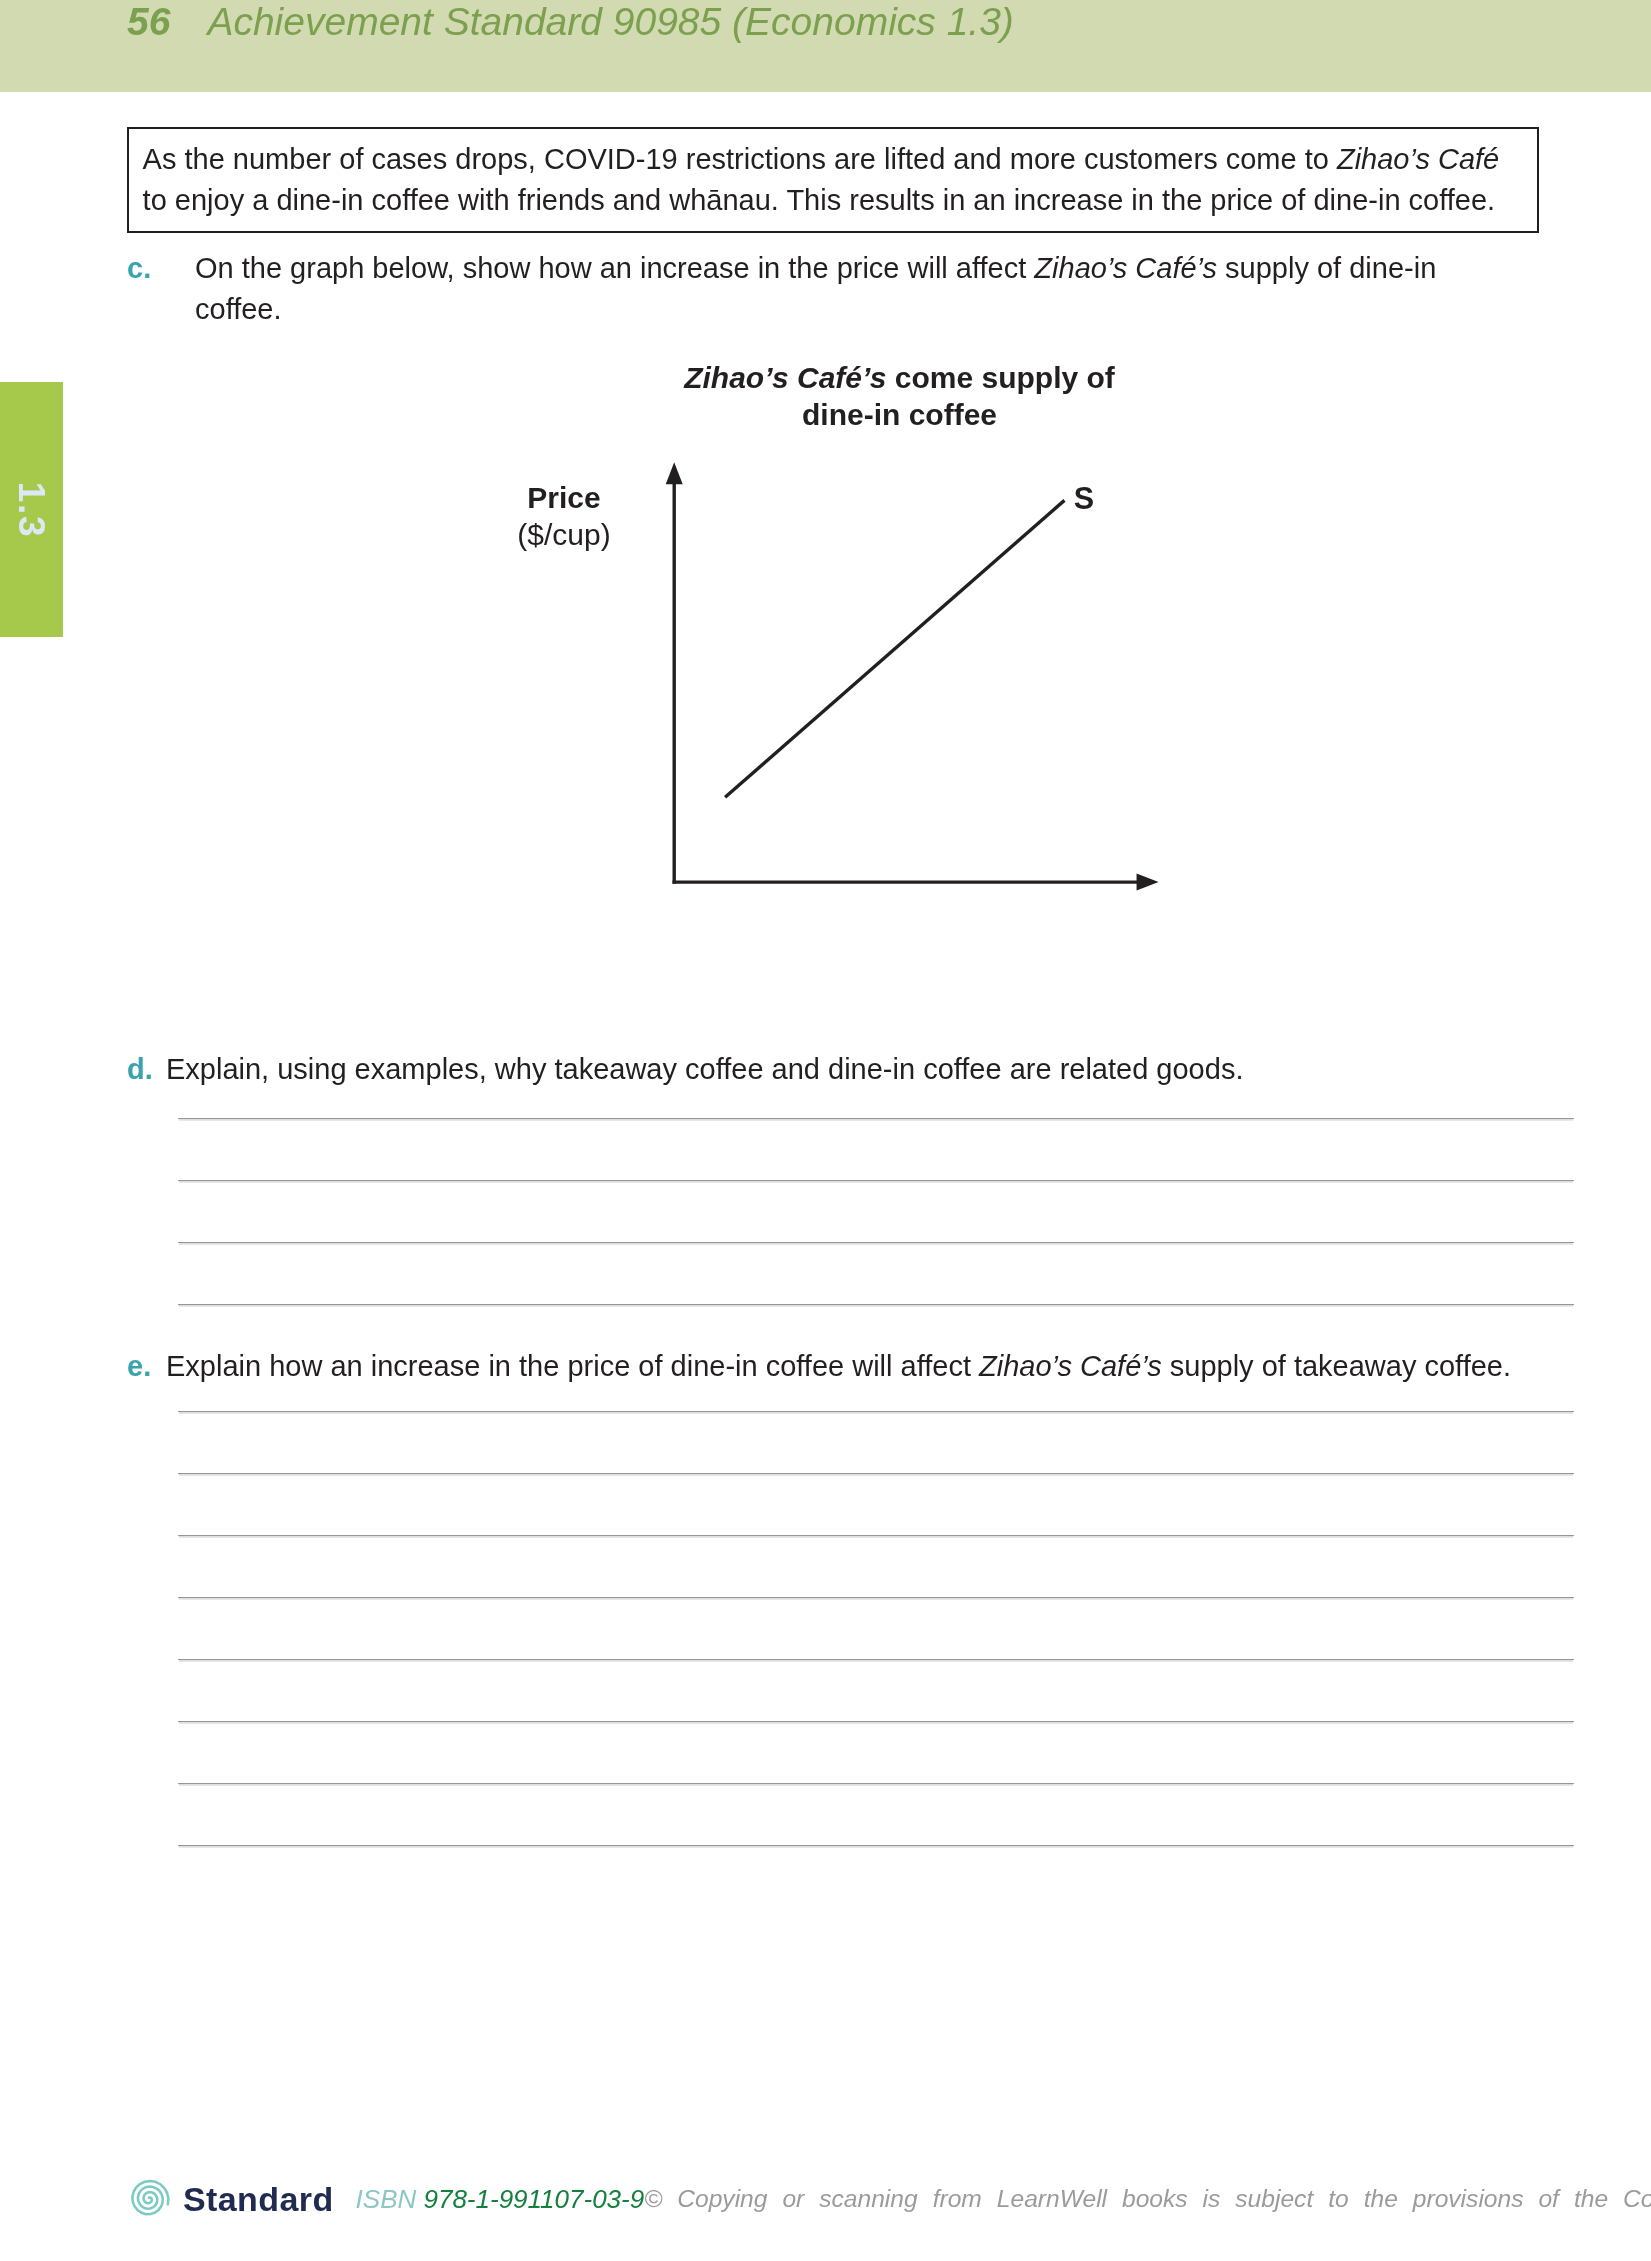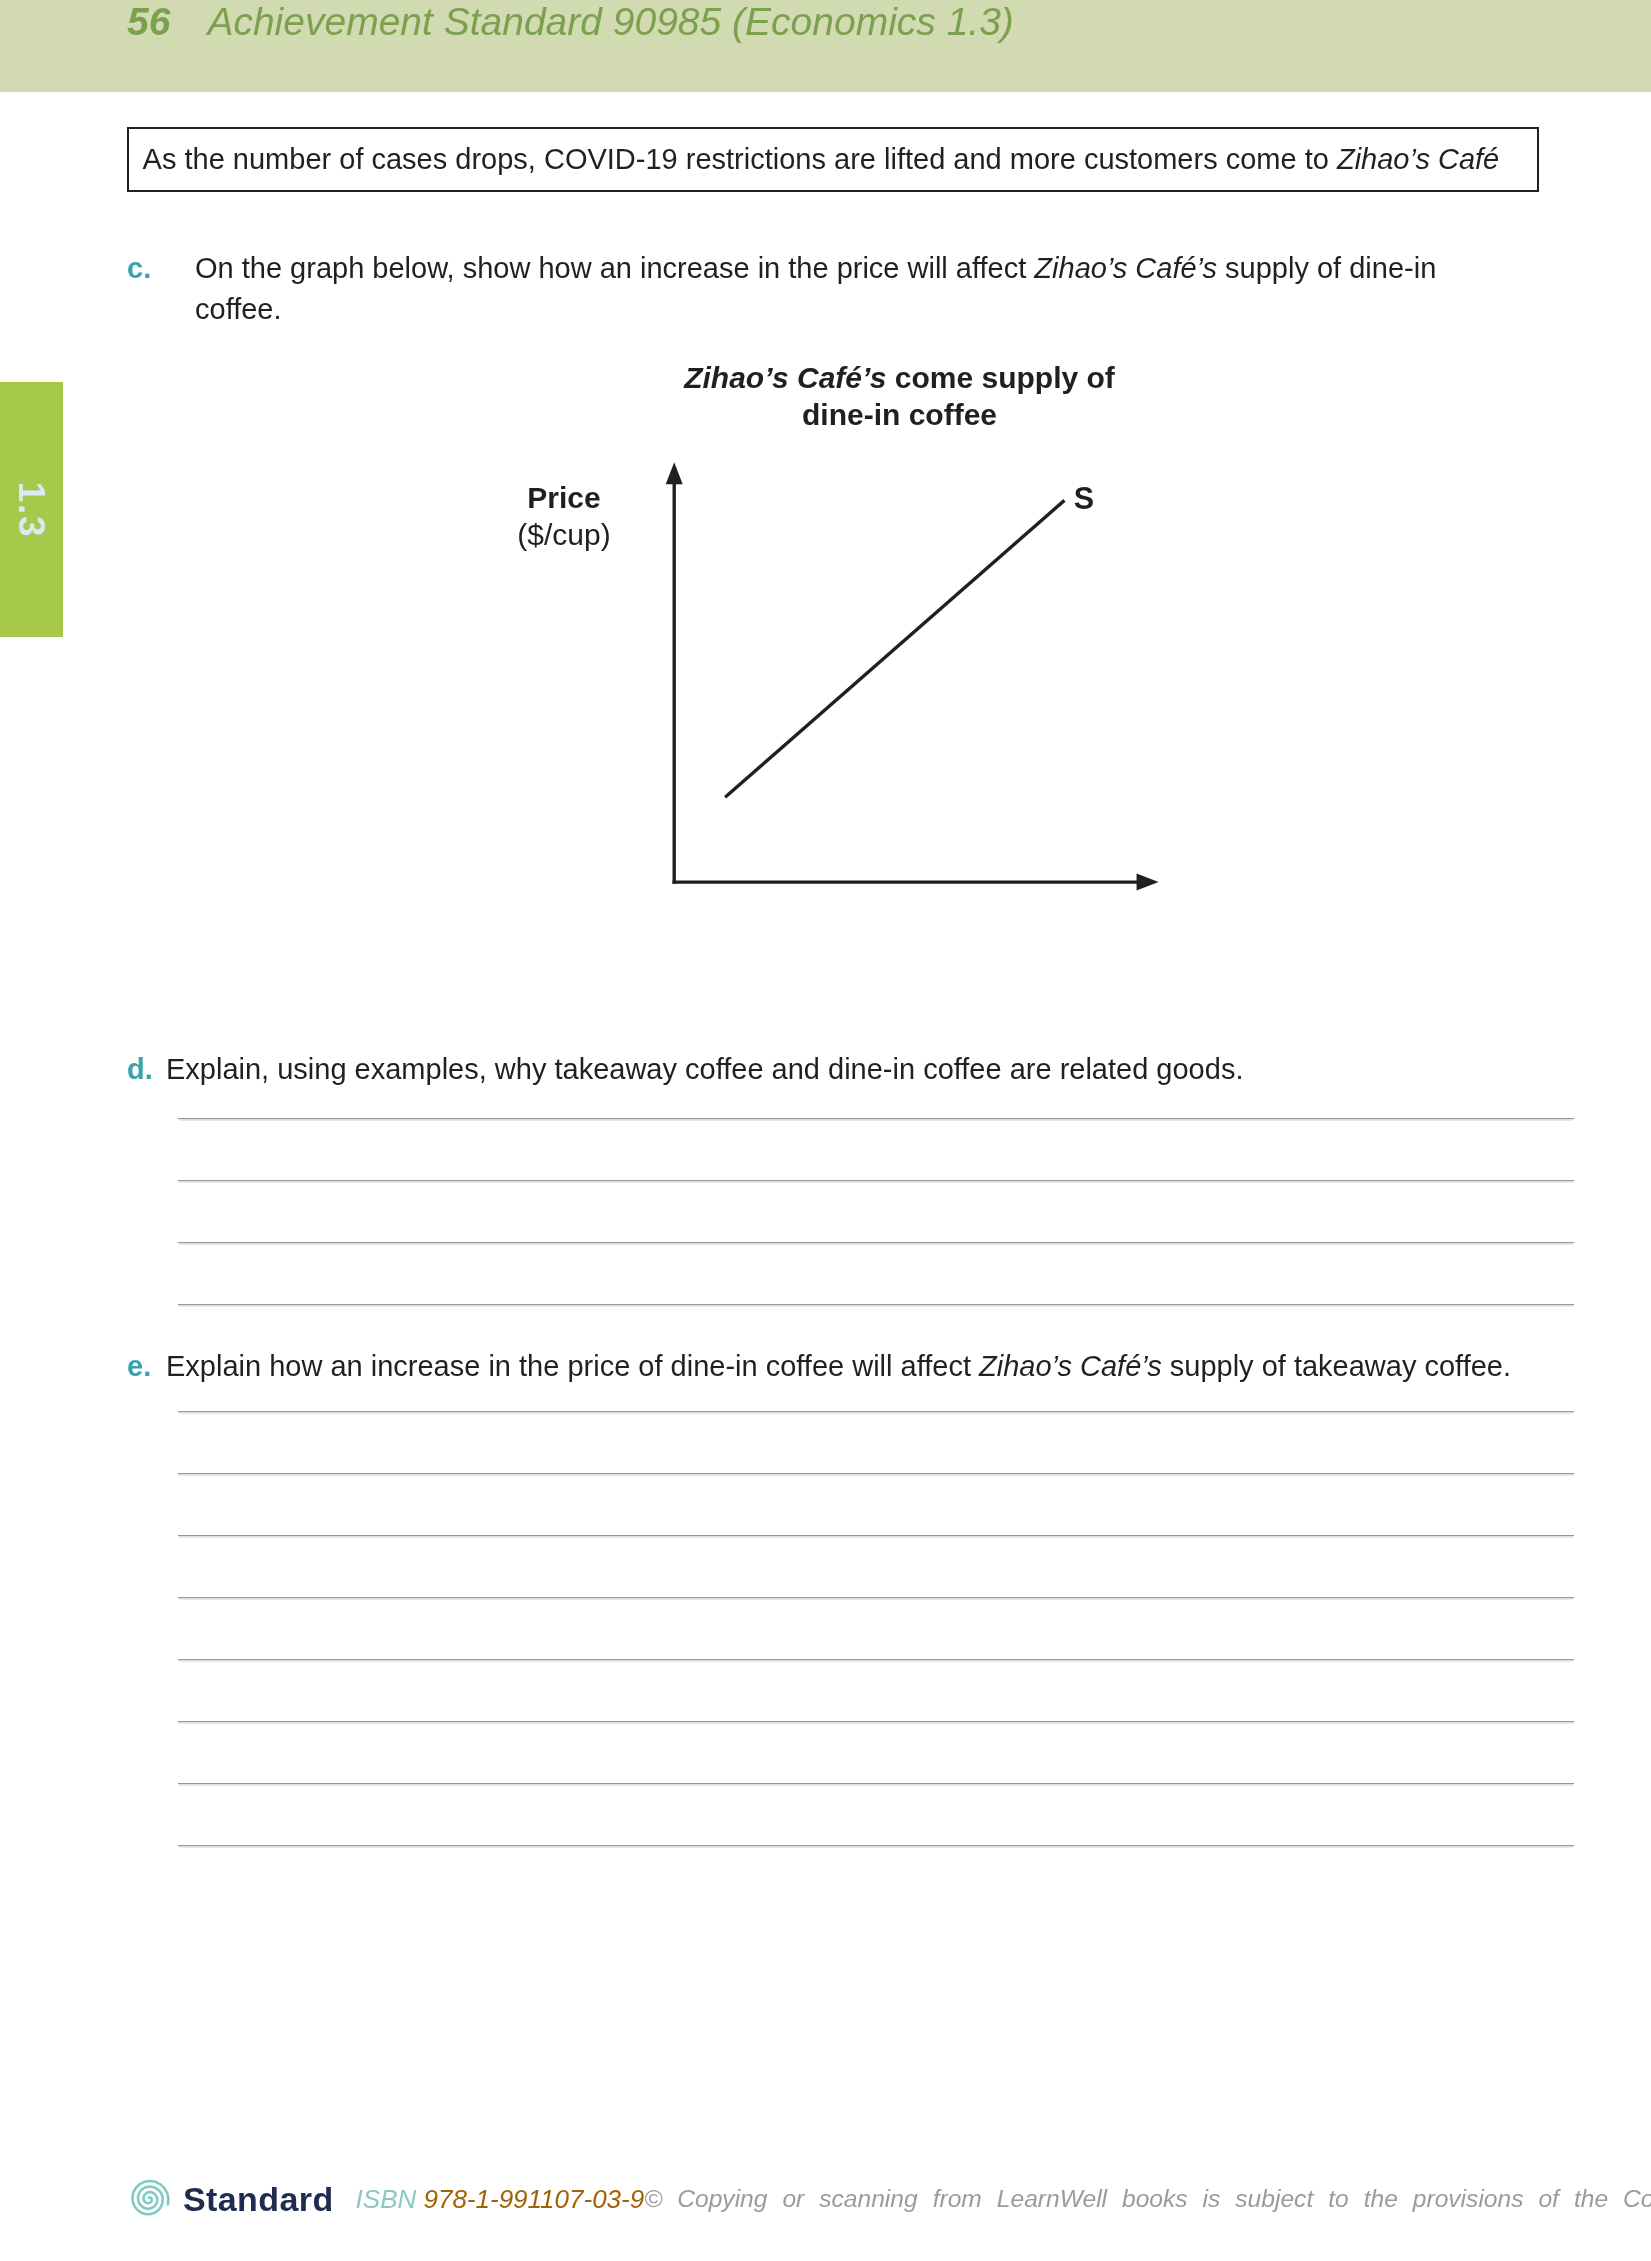--- a/index.html
+++ b/index.html
@@ -41,41 +41,42 @@
   .lines{position:absolute;left:178px;width:1396px;}
   #lines-d{top:1057px;}
   #lines-e{top:1350px;}
   .answer-line{height:61px;border-bottom:1.7px solid #97979b;box-shadow:0 2.5px 0 -0.8px #dedede;}
   
   .footer{position:absolute;left:127px;top:2177px;width:1447px;display:flex;align-items:center;}
   .swirl{flex:0 0 auto;margin-right:12px;}
   .brand{color:#1f2c50;font-weight:700;font-size:34px;letter-spacing:0.4px;}
   .isbn{font-style:italic;font-size:26px;margin-left:22px;white-space:nowrap;}
   .isbn .isbn-word{color:#8cc7c5;}
-  .isbn .isbn-num{color:#a16207;}
+  .isbn .isbn-num{color:#15803d;}
   .copyright{flex:1;text-align:right;color:#9b9b9b;font-style:italic;font-size:24.6px;word-spacing:0.33em;white-space:nowrap;}
 </style>
 </head>
 <body>
 
 <div class="page">
 
   <div class="header-band">
     <div class="header-inner">
       <span class="page-num">56</span>
       <span>Achievement Standard 90985 (Economics 1.3)</span>
     </div>
   </div>
 
   <div class="side-tab">
     <span>1.3</span>
   </div>
 
   <div class="scenario-box">
     <span>As the number of cases drops, COVID-19 restrictions are lifted and more customers come to </span><em>Zihao’s Café</em><br>
+    <span>to enjoy a dine-in coffee with friends and whānau. This results in an increase in the price of dine-in coffee.</span>
   </div>
 
   <div class="q" id="question-c">
     <span class="qlabel">c.</span>
     <span class="qtext"><span>On the graph below, show how an increase in the price will affect </span><em>Zihao’s Café’s</em><span> supply of dine-in</span><br><span>coffee.</span></span>
   </div>
 
   <div class="graph-title">
     <em>Zihao’s Café’s</em><span> come supply of</span><br>
     <span>dine-in coffee</span>

